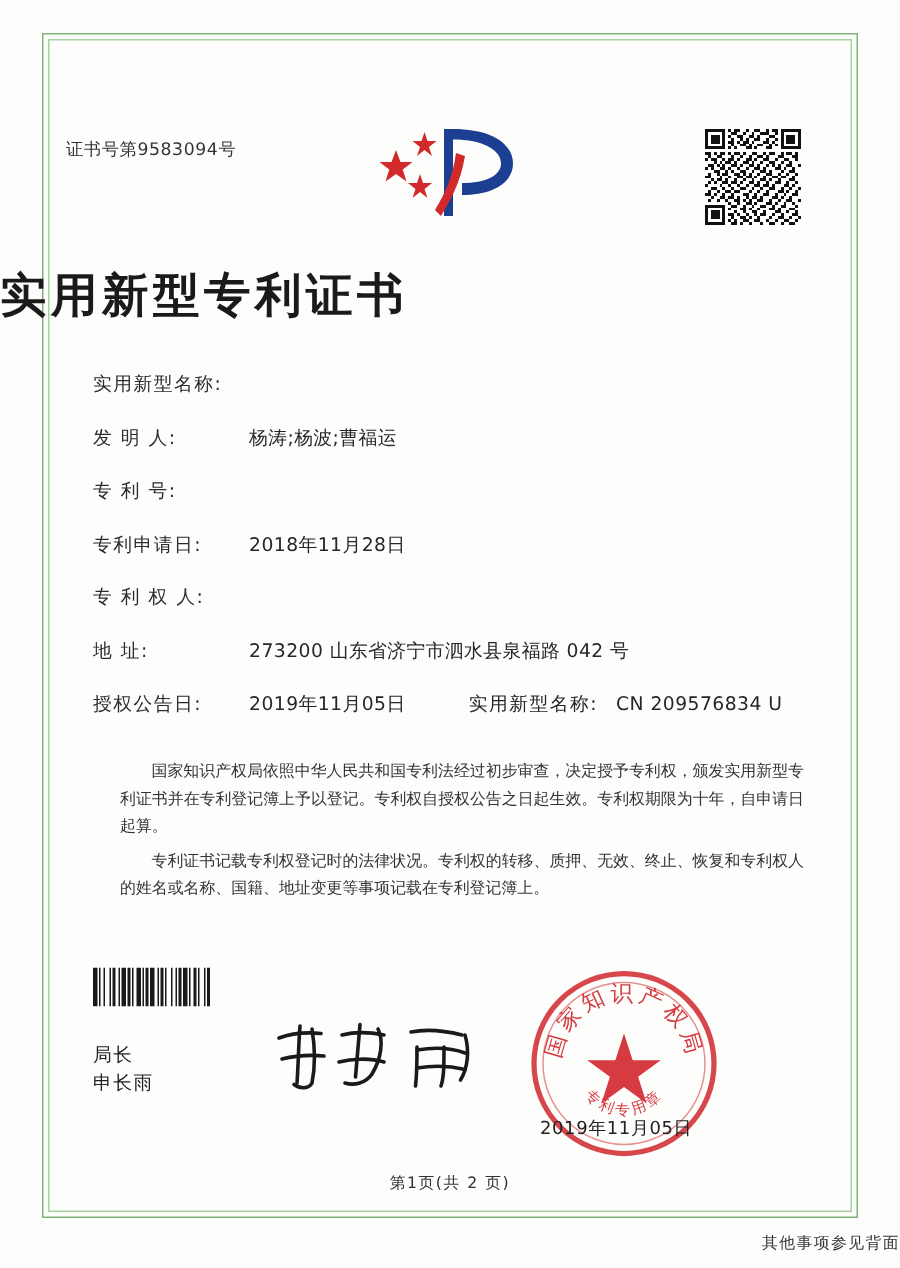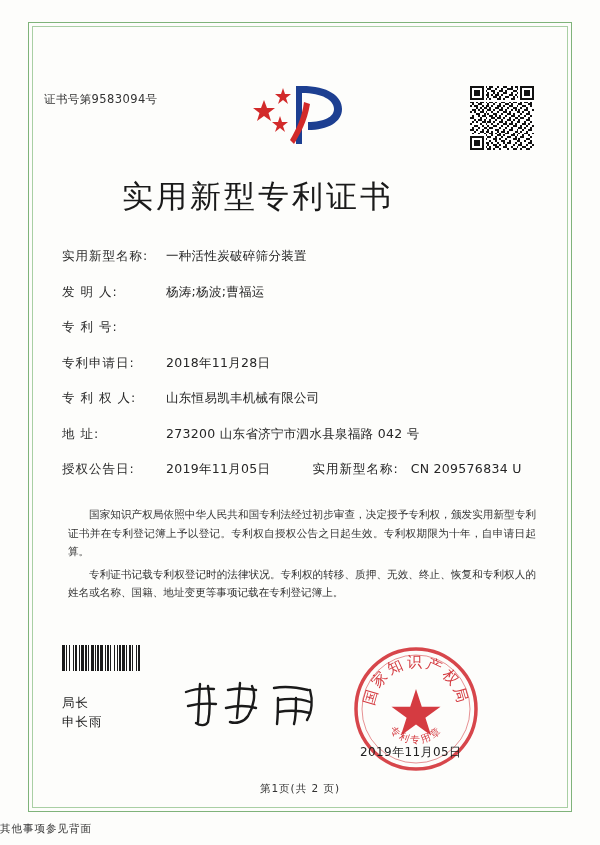--- a/index.html
+++ b/index.html
@@ -73,24 +73,24 @@
     width: 64px;
     height: 64px;
     display: block;
   }
 
   .doc-title {
     position: absolute;
     left: 0;
     top: 176px;
     width: 516px;
-    text-align: center;
+    text-align: left;
     font-family: "DejaVu Serif", "Liberation Serif", serif;
     font-size: 31px;
-    font-weight: normal;
+    font-weight: bold;
     letter-spacing: 3px;
     color: #1a1a1a;
   }
 
   .fields {
     position: absolute;
     left: 62px;
     top: 248px;
     width: 480px;
   }
@@ -126,21 +126,21 @@
     position: absolute;
     left: 68px;
     top: 505px;
     width: 468px;
     font-size: 10.6px;
     line-height: 1.75;
     color: #333;
     text-align: justify;
   }
   .paragraphs p {
-    margin: 0 0 4px 0;
+    margin: 0 0 4px 12px;
     text-indent: 21px;
   }
 
   
   .barcode {
     position: absolute;
     left: 62px;
     top: 645px;
     width: 160px;
     height: 26px;
@@ -192,21 +192,21 @@
     text-align: center;
     font-size: 10.5px;
     letter-spacing: 1px;
     color: #333;
   }
   .footer-note {
     position: absolute;
     left: 0;
     top: 822px;
     width: 600px;
-    text-align: left;
+    text-align: right;
     font-size: 10.5px;
     letter-spacing: 1px;
     color: #333;
   }
 </style>
 </head>
 <body>
 
 <div class="page">
 
@@ -525,36 +525,34 @@
           <rect x="29" y="32" width="2" height="1"></rect>
       </g>
     </svg>
   </div>
 
   <div class="doc-title">实用新型专利证书</div>
 
   <div class="fields">
     <div class="field-row">
       <span class="field-label">实用新型名称:</span>
-      <span class="field-value">一种活性炭破碎筛分装置</span>
     </div>
     <div class="field-row">
       <span class="field-label">发 明 人:</span>
       <span class="field-value">杨涛;杨波;曹福运</span>
     </div>
     <div class="field-row">
       <span class="field-label">专 利 号:</span>
     </div>
     <div class="field-row">
       <span class="field-label">专利申请日:</span>
       <span class="field-value">2018年11月28日</span>
     </div>
     <div class="field-row">
       <span class="field-label">专 利 权 人:</span>
-      <span class="field-value">山东恒易凯丰机械有限公司</span>
     </div>
     <div class="field-row">
       <span class="field-label">地        址:</span>
       <span class="field-value">273200 山东省济宁市泗水县泉福路 042 号</span>
     </div>
     <div class="field-row two-col">
       <span class="field-label">授权公告日:</span>
       <span class="field-value">2019年11月05日</span>
       <span class="sub-label">实用新型名称:</span>
       <span class="sub-value">CN 209576834 U</span>

